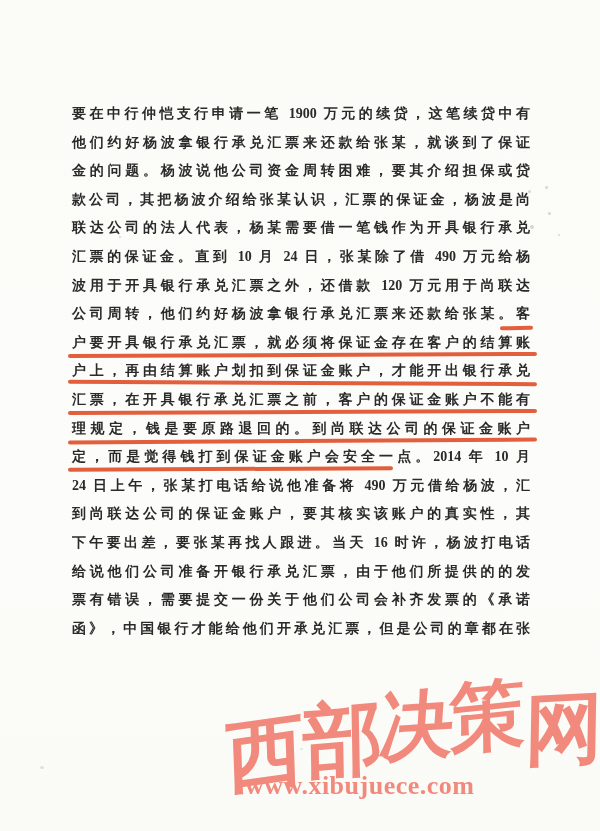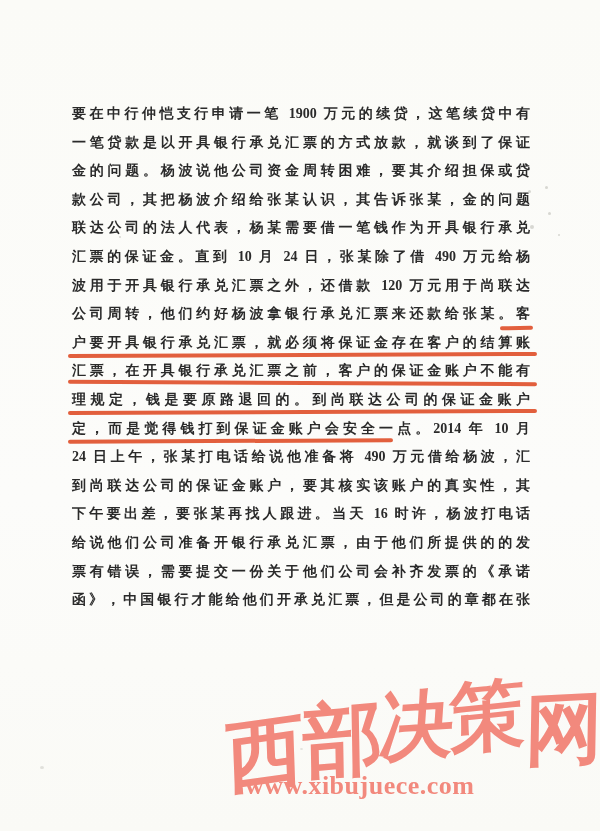--- a/index.html
+++ b/index.html
@@ -83,28 +83,29 @@
   .s6{left:40px;top:766px;width:4px;height:3px;opacity:.4;}
   .s7{left:300px;top:748px;width:3px;height:2px;opacity:.35;}
 </style>
 </head>
 <body>
 
 <div class="page">
 
   <div class="textblock">
     <div class="line">要在中行仲恺支行申请一笔 1900 万元的续贷，这笔续贷中有</div>
-    <div class="line">一笔贷款是以开具银行承兑汇票的方式放款，就谈到了保证</div>
+    <div class="line">他们约好杨波拿银行承兑汇票来还款给张某，就谈到了保证</div>
     <div class="line">金的问题。杨波说他公司资金周转困难，要其介绍担保或贷</div>
-    <div class="line">款公司，其把杨波介绍给张某认识，其告诉张某，金的问题</div>
+    <div class="line">款公司，其把杨波介绍给张某认识，汇票的保证金，杨波是尚</div>
     <div class="line">联达公司的法人代表，杨某需要借一笔钱作为开具银行承兑</div>
     <div class="line">汇票的保证金。直到 10 月 24 日，张某除了借 490 万元给杨</div>
     <div class="line">波用于开具银行承兑汇票之外，还借款 120 万元用于尚联达</div>
     <div class="line u-end">公司周转，他们约好杨波拿银行承兑汇票来还款给张某。客</div>
     <div class="line u-full">户要开具银行承兑汇票，就必须将保证金存在客户的结算账</div>
+    <div class="line u-full">户上，再由结算账户划扣到保证金账户，才能开出银行承兑</div>
     <div class="line u-full">汇票，在开具银行承兑汇票之前，客户的保证金账户不能有</div>
     <div class="line u-full">理规定，钱是要原路退回的。到尚联达公司的保证金账户</div>
     <div class="line u-part">定，而是觉得钱打到保证金账户会安全一点。2014 年 10 月</div>
     <div class="line">24 日上午，张某打电话给说他准备将 490 万元借给杨波，汇</div>
     <div class="line">到尚联达公司的保证金账户，要其核实该账户的真实性，其</div>
     <div class="line">下午要出差，要张某再找人跟进。当天 16 时许，杨波打电话</div>
     <div class="line">给说他们公司准备开银行承兑汇票，由于他们所提供的的发</div>
     <div class="line">票有错误，需要提交一份关于他们公司会补齐发票的《承诺</div>
     <div class="line">函》，中国银行才能给他们开承兑汇票，但是公司的章都在张</div>
   </div>

